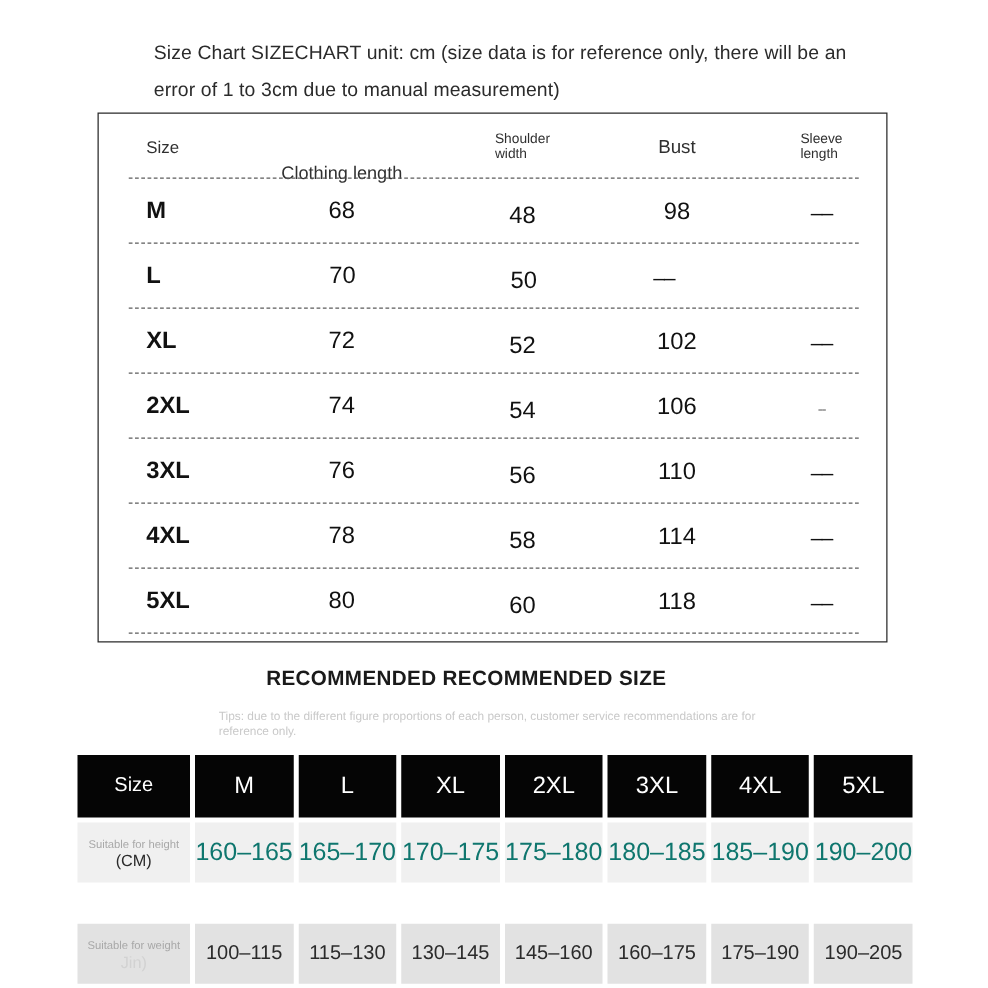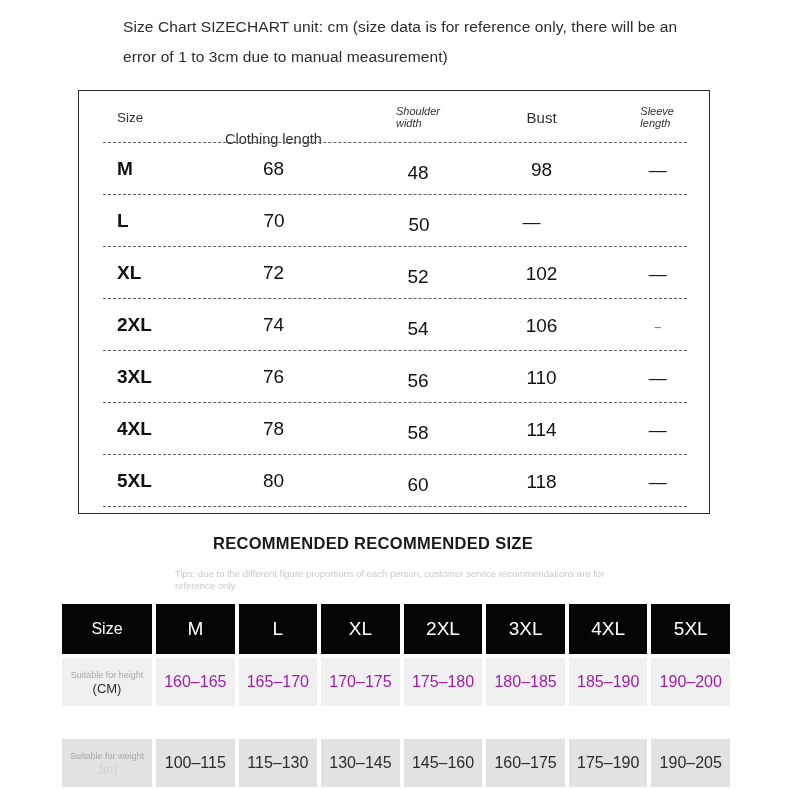--- a/index.html
+++ b/index.html
@@ -13,21 +13,21 @@
     font-family: "Liberation Sans", sans-serif;
     color: #1a1a1a;
     position: relative;
     overflow: hidden;
   }
 
   
   .intro {
     position: absolute;
     left: 123px;
-    top: 12px;
+    top: 28px;
     width: 560px;
     font-size: 15.5px;
     line-height: 30px;
     color: #2b2b2b;
     letter-spacing: 0.1px;
   }
 
   
   .size-table-box {
     position: absolute;
@@ -76,21 +76,20 @@
     line-height: 13px;
   }
   .st-row.header .c-size { font-size: 13.5px; }
   .st-row.header .c-len  { font-size: 14.5px; margin-top: 44px; }
   .st-row.header .c-bust { font-size: 15px; }
   .hdr-two {
     font-size: 11px;
     line-height: 12px;
     display: inline-block;
     text-align: left;
-    font-style: italic;
   }
 
   .st-row.data .c-size {
     font-size: 19px;
     font-weight: 700;
     color: #111;
   }
   .st-row.data .c-len,
   .st-row.data .c-sho,
   .st-row.data .c-bust {
@@ -158,22 +157,22 @@
     background: #050505;
     color: #ffffff;
     height: 50px;
     font-size: 19px;
   }
   .rg-row.head .rg-cell.lbl { font-size: 16px; }
 
   .rg-row.height .rg-cell {
     background: #f0f0f0;
     height: 48px;
-    font-size: 16px;
-    color: #a21caf;
+    font-size: 20px;
+    color: #0f766e;
   }
   .rg-row.weight .rg-cell {
     background: #e2e2e2;
     height: 48px;
     font-size: 16px;
     color: #2b2b2b;
     margin-top: 29px;
   }
   .rg-row.height .rg-cell.lbl,
   .rg-row.weight .rg-cell.lbl {

